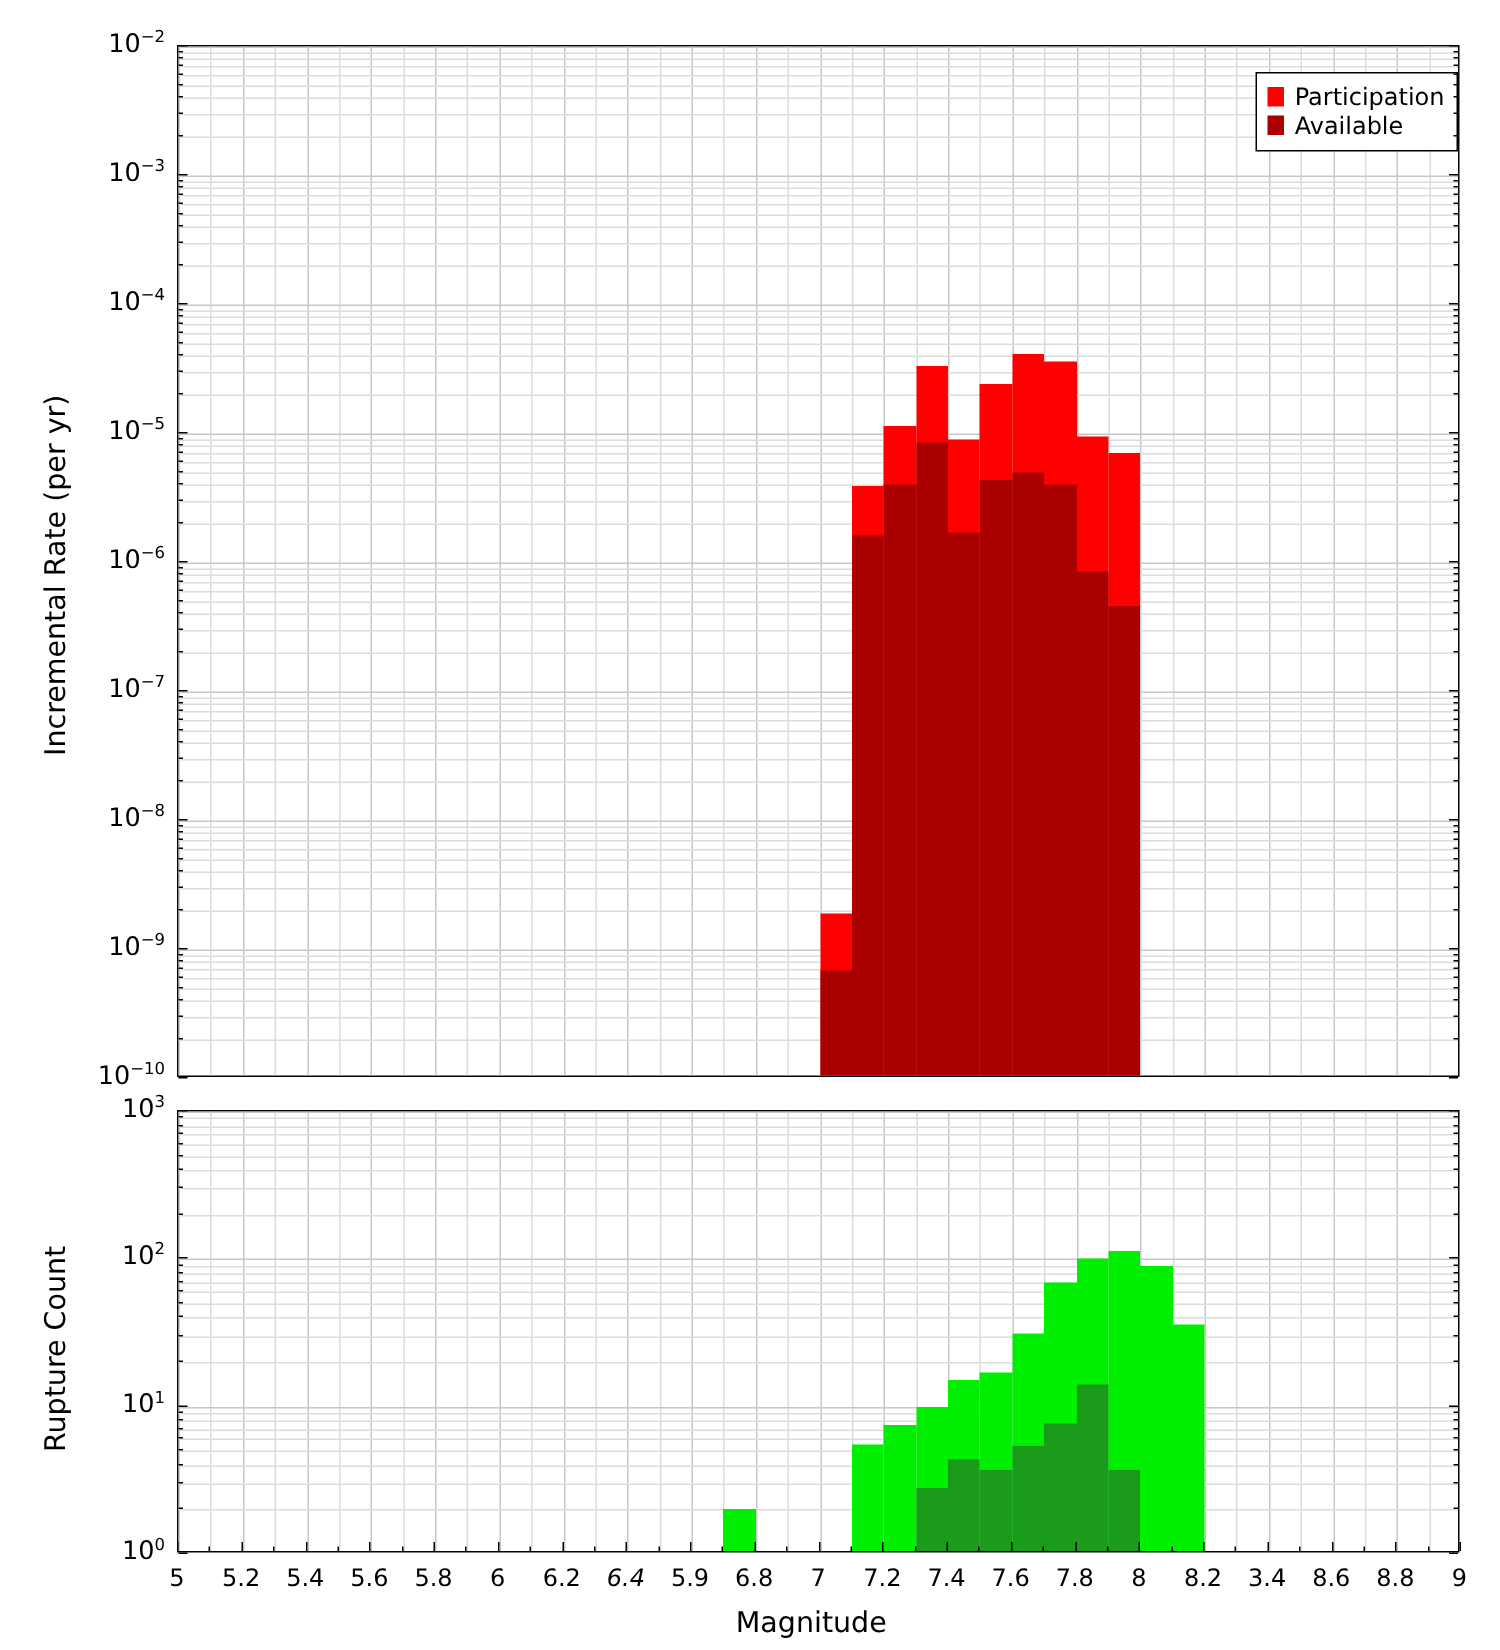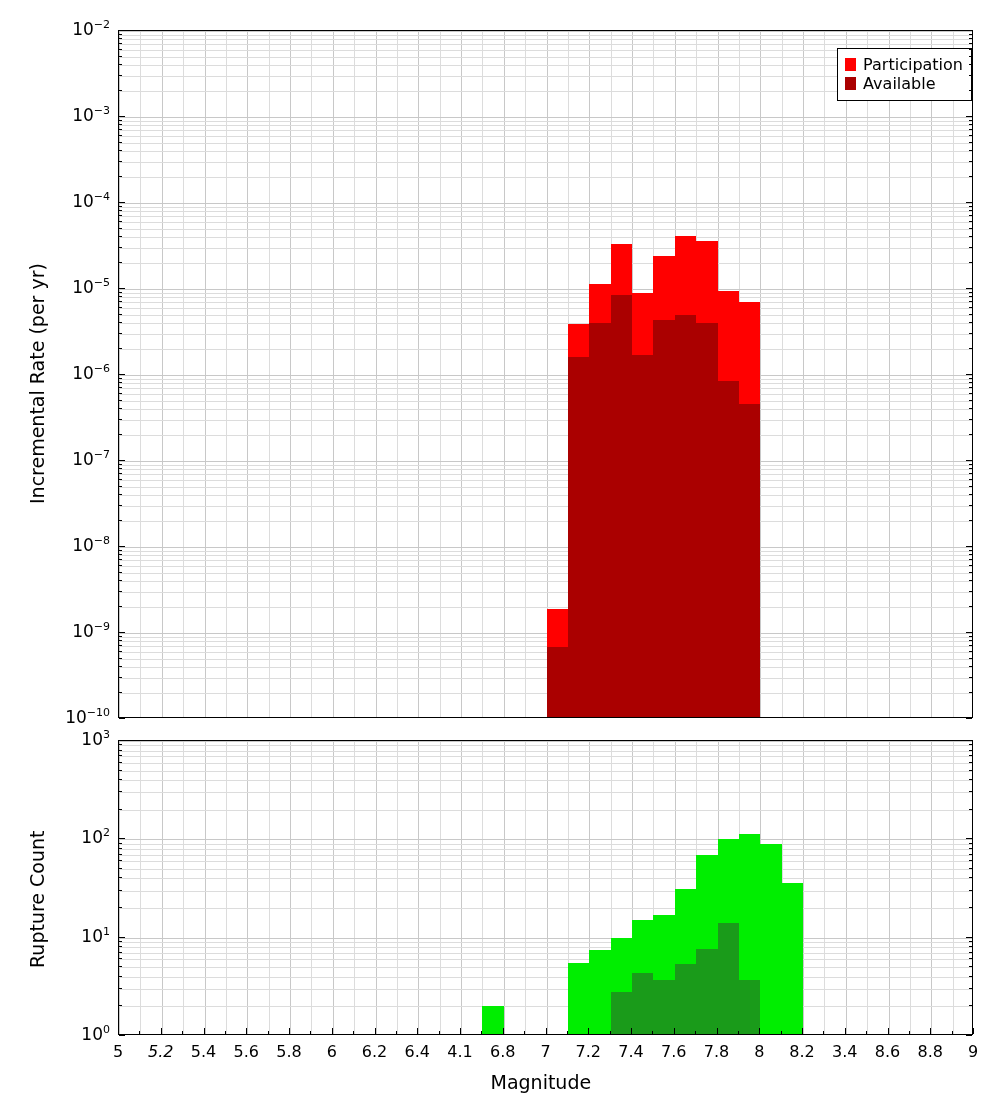--- a/index.html
+++ b/index.html
@@ -496,42 +496,42 @@
     <div class="tick tick-y-minor" style="left: 969px; top: 749.529px;"></div>
     <div class="tick tick-y-minor" style="left: 119px; top: 744.499px;"></div>
     <div class="tick tick-y-minor" style="left: 969px; top: 744.499px;"></div>
     <div class="tick tick-y" style="left: 119px; top: 740px;"></div>
     <div class="tick tick-y" style="left: 966px; top: 740px;"></div>
     <div class="ylab" style="left: 22px; width: 88px; top: 728px;">10<sup>3</sup></div>
     <div class="tick tick-x" style="left: 118px; top: 1028px;"></div>
     <div class="xlab" style="left: 88px; width: 60px; top: 1042px;">5</div>
     <div class="tick tick-x-minor" style="left: 139.375px; top: 1031px;"></div>
     <div class="tick tick-x" style="left: 160.75px; top: 1028px;"></div>
-    <div class="xlab" style="left: 130.75px; width: 60px; top: 1042px; font-style: italic;">5.2</div>
+    <div class="xlab" style="left: 130.75px; width: 60px; top: 1042px;">5.2</div>
     <div class="tick tick-x-minor" style="left: 182.125px; top: 1031px;"></div>
     <div class="tick tick-x" style="left: 203.5px; top: 1028px;"></div>
     <div class="xlab" style="left: 173.5px; width: 60px; top: 1042px;">5.4</div>
     <div class="tick tick-x-minor" style="left: 224.875px; top: 1031px;"></div>
     <div class="tick tick-x" style="left: 246.25px; top: 1028px;"></div>
     <div class="xlab" style="left: 216.25px; width: 60px; top: 1042px;">5.6</div>
     <div class="tick tick-x-minor" style="left: 267.625px; top: 1031px;"></div>
     <div class="tick tick-x" style="left: 289px; top: 1028px;"></div>
     <div class="xlab" style="left: 259px; width: 60px; top: 1042px;">5.8</div>
     <div class="tick tick-x-minor" style="left: 310.375px; top: 1031px;"></div>
     <div class="tick tick-x" style="left: 331.75px; top: 1028px;"></div>
     <div class="xlab" style="left: 301.75px; width: 60px; top: 1042px;">6</div>
     <div class="tick tick-x-minor" style="left: 353.125px; top: 1031px;"></div>
     <div class="tick tick-x" style="left: 374.5px; top: 1028px;"></div>
     <div class="xlab" style="left: 344.5px; width: 60px; top: 1042px;">6.2</div>
     <div class="tick tick-x-minor" style="left: 395.875px; top: 1031px;"></div>
     <div class="tick tick-x" style="left: 417.25px; top: 1028px;"></div>
-    <div class="xlab" style="left: 387.25px; width: 60px; top: 1042px;">6.4</div>
+    <div class="xlab" style="left: 387.25px; width: 60px; top: 1042px; font-style: italic;">6.4</div>
     <div class="tick tick-x-minor" style="left: 438.625px; top: 1031px;"></div>
     <div class="tick tick-x" style="left: 460px; top: 1028px;"></div>
-    <div class="xlab" style="left: 430px; width: 60px; top: 1042px;">4.1</div>
+    <div class="xlab" style="left: 430px; width: 60px; top: 1042px;">5.9</div>
     <div class="tick tick-x-minor" style="left: 481.375px; top: 1031px;"></div>
     <div class="tick tick-x" style="left: 502.75px; top: 1028px;"></div>
     <div class="xlab" style="left: 472.75px; width: 60px; top: 1042px;">6.8</div>
     <div class="tick tick-x-minor" style="left: 524.125px; top: 1031px;"></div>
     <div class="tick tick-x" style="left: 545.5px; top: 1028px;"></div>
     <div class="xlab" style="left: 515.5px; width: 60px; top: 1042px;">7</div>
     <div class="tick tick-x-minor" style="left: 566.875px; top: 1031px;"></div>
     <div class="tick tick-x" style="left: 588.25px; top: 1028px;"></div>
     <div class="xlab" style="left: 558.25px; width: 60px; top: 1042px;">7.2</div>
     <div class="tick tick-x-minor" style="left: 609.625px; top: 1031px;"></div>

